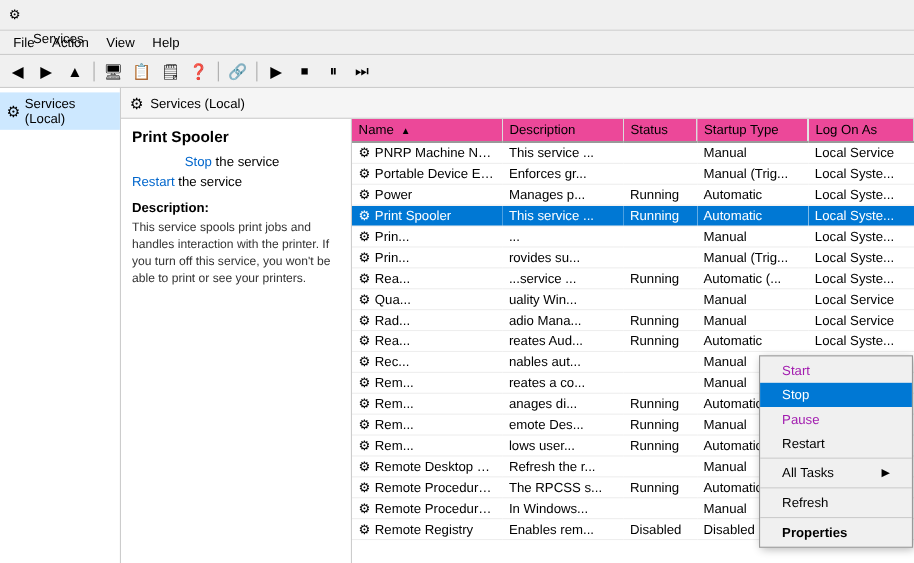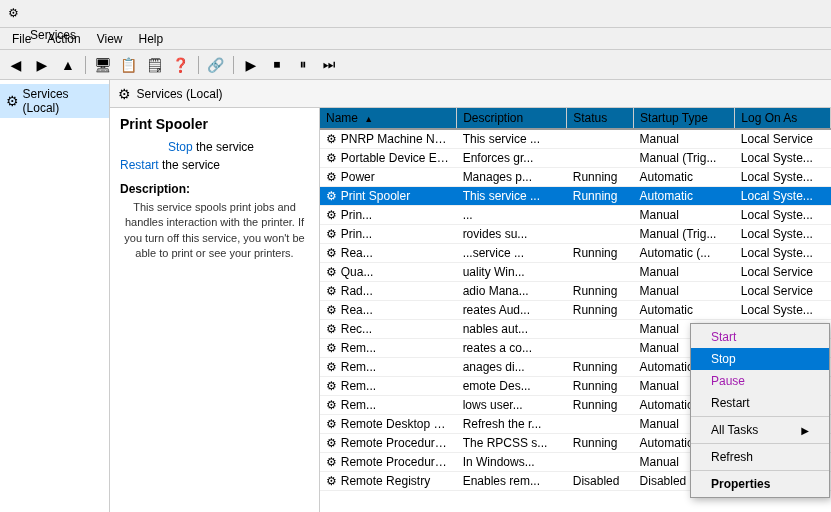--- a/index.html
+++ b/index.html
@@ -153,21 +153,20 @@
     }
     .service-desc-label {
       margin-bottom: 4px;
       font-size: 12px;
       font-weight: bold;
     }
     .service-desc-text {
       font-size: 11px;
       color: #333;
       line-height: 1.4;
-      text-align: center;
     }
 
     
     .services-table-area {
       flex: 1;
       overflow: auto;
       position: relative;
     }
 
     table {
@@ -182,21 +181,21 @@
       text-align: left;
       padding: 3px 6px;
       border-right: 1px solid #ccc;
       border-bottom: 2px solid #999;
       font-weight: normal;
       font-size: 12px;
       white-space: nowrap;
       cursor: pointer;
       position: sticky;
       top: 0;
-      background: #0369a1;
+      background: #ec4899;
     }
 
     tbody tr {
       cursor: default;
     }
     tbody tr.selected { background: #0078d4; color: white; }
     tbody tr.selected td { color: white; }
 
     tbody td {
       padding: 2px 6px;

